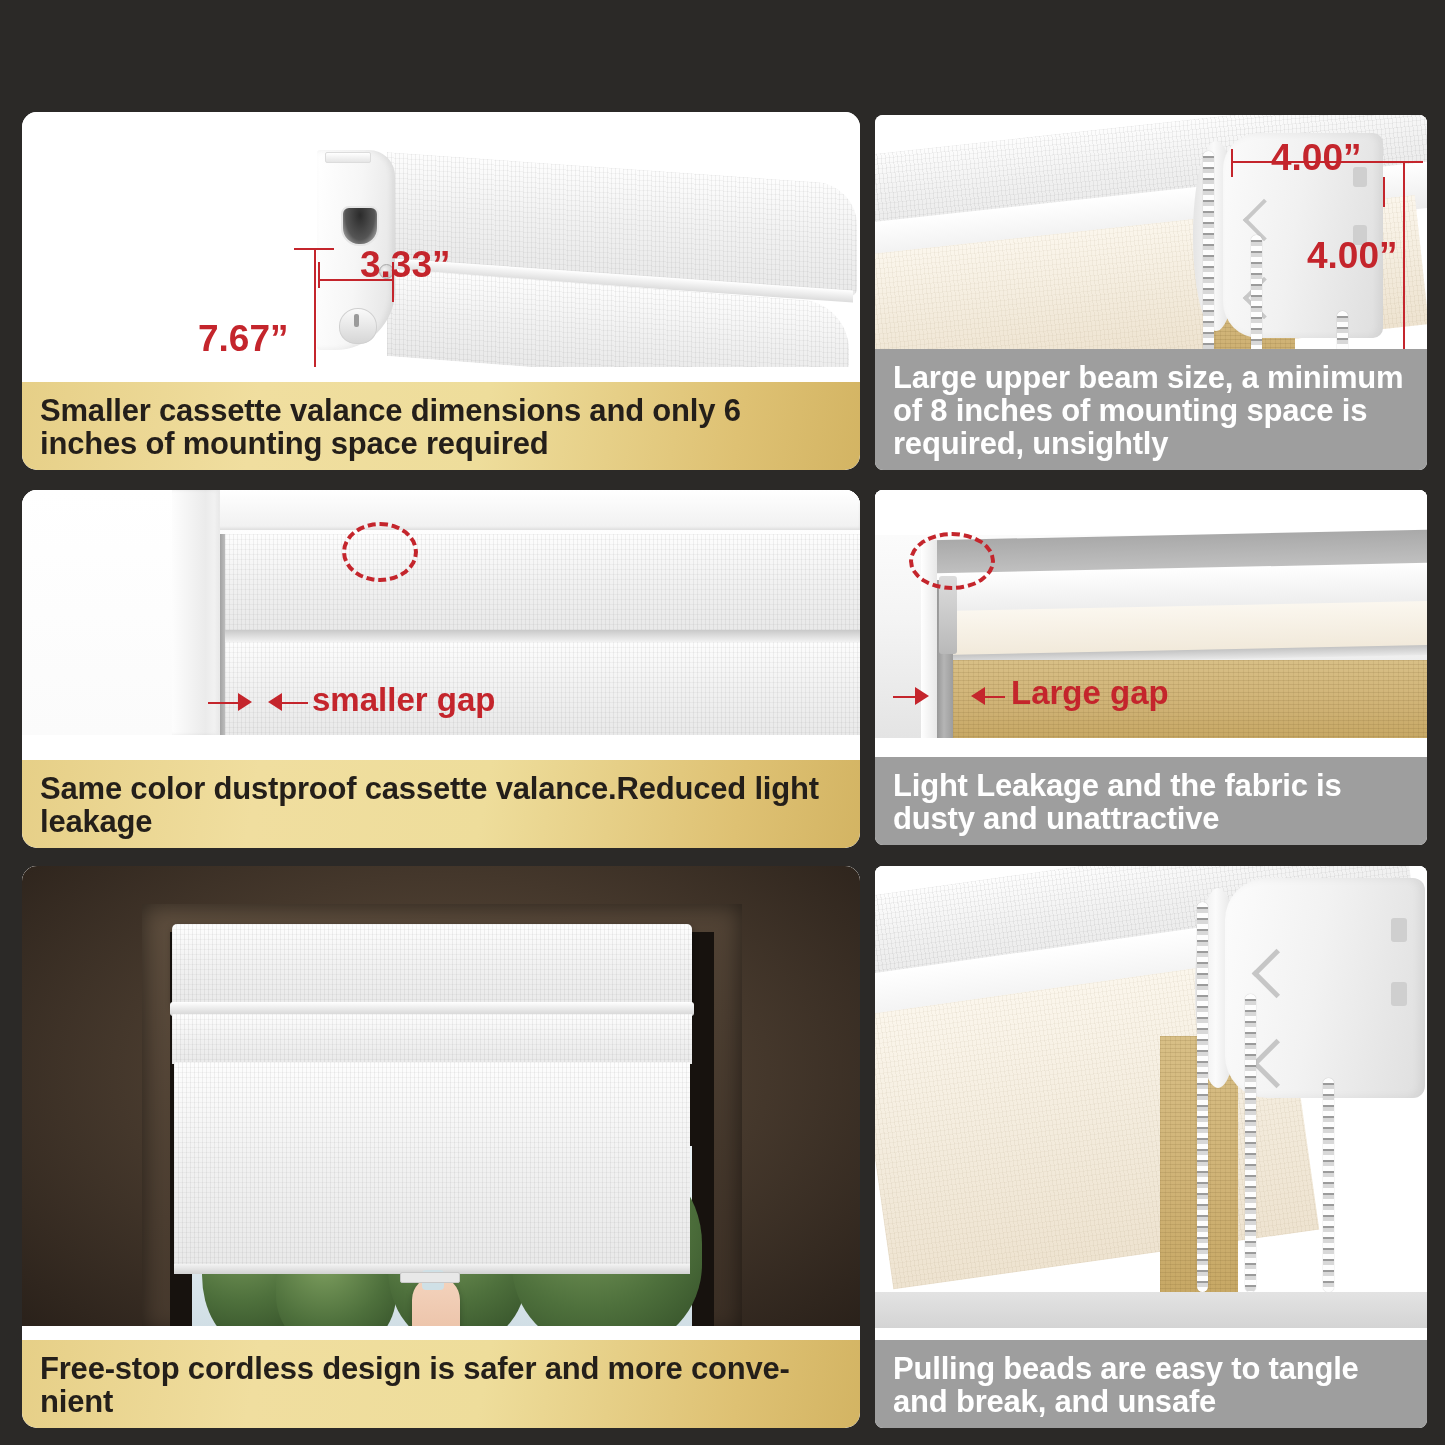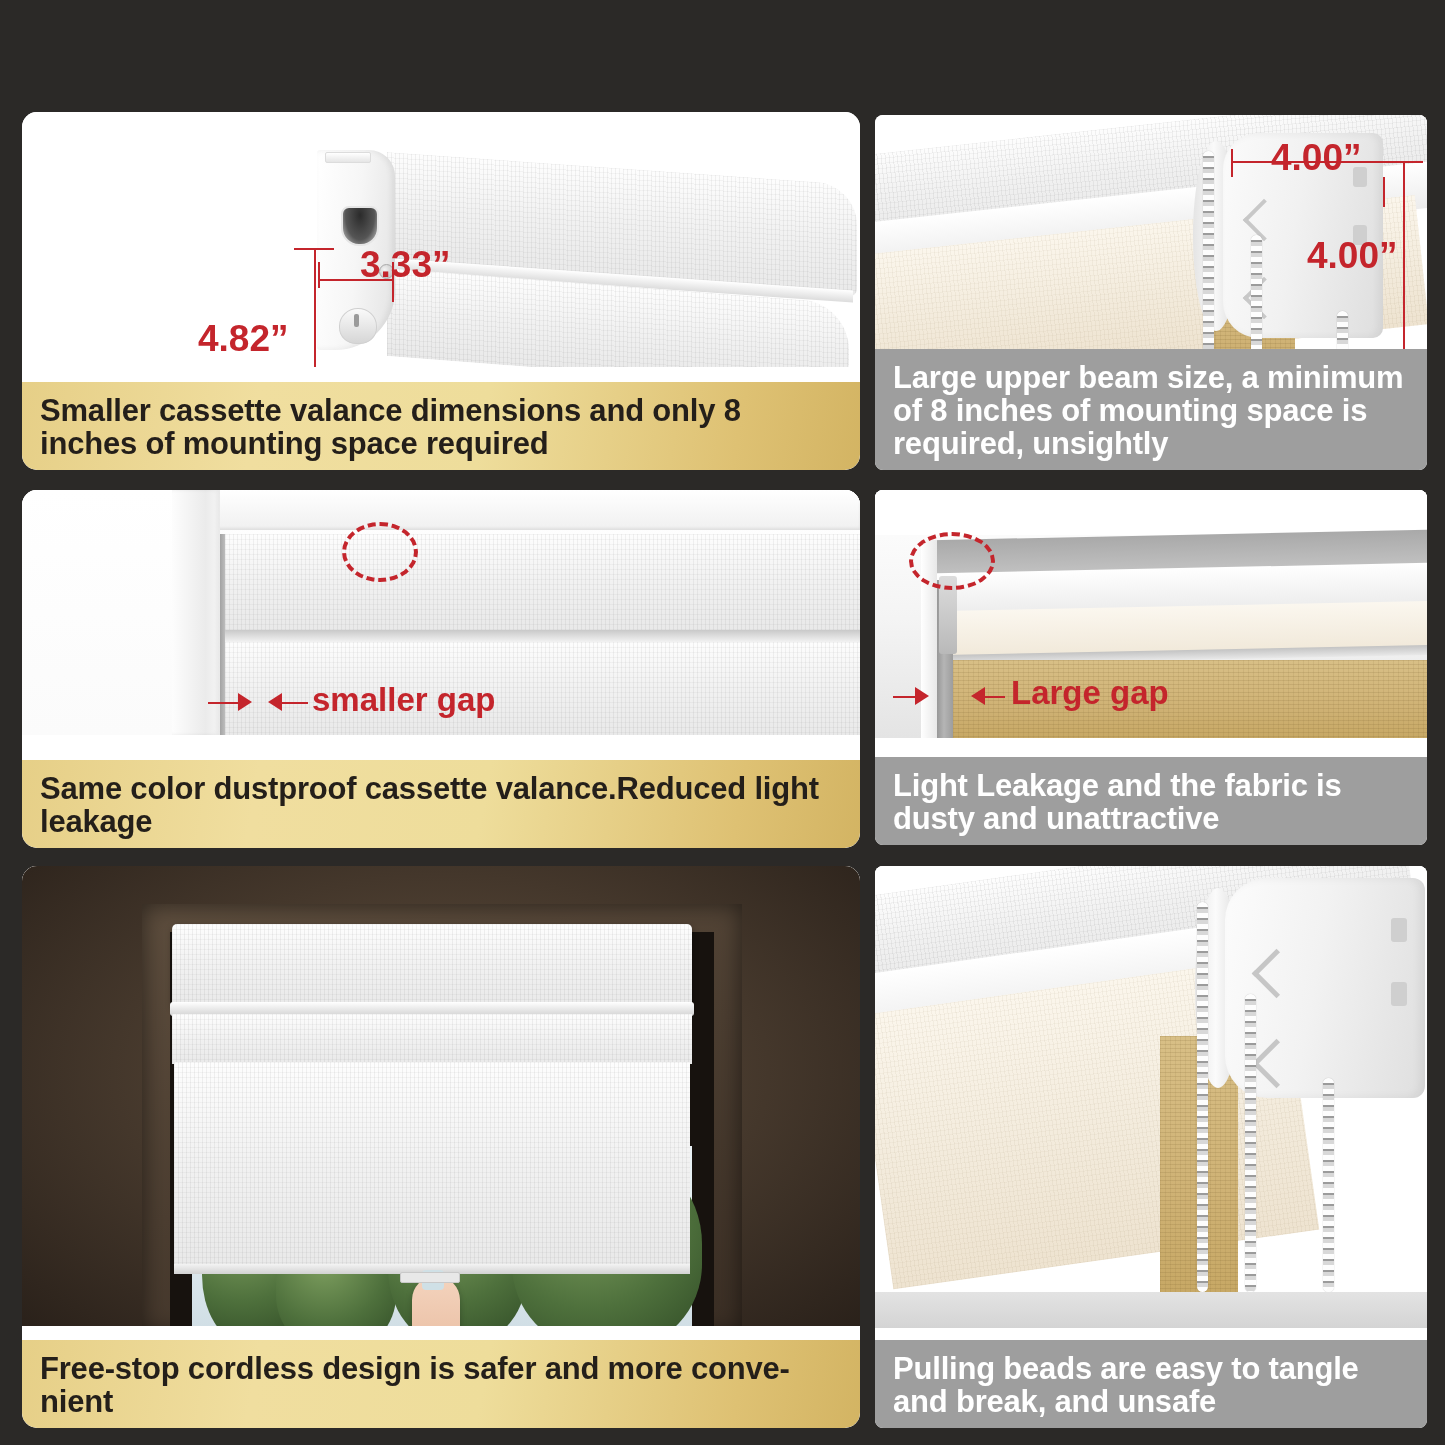--- a/index.html
+++ b/index.html
@@ -261,31 +261,31 @@
           <div class="p1-slot"></div>
           <div class="p1-screw"></div>
           <div class="p1-knob"></div>
         </div>
       </div>
 
       <div class="dim">
         <div class="dimline-v" style="left:292px;top:136px;height:190px;"></div>
         <div class="tick-h" style="left:272px;top:136px;width:40px;"></div>
 
-        <div class="dimtxt" style="left:176px;top:206px;">4.82”</div>
+        <div class="dimtxt" style="left:176px;top:206px;">7.67”</div>
       </div>
 
       <div class="dim">
         <div class="dimline-h" style="left:296px;top:167px;width:76px;"></div>
         <div class="tick-v" style="left:296px;top:150px;height:26px;"></div>
         <div class="tick-v" style="left:370px;top:150px;height:40px;"></div>
         <div class="dimtxt" style="left:338px;top:132px;">3.33”</div>
       </div>
     </div>
-    <div class="cap good">Smaller cassette valance dimensions and only 8 inches of mounting space required</div>
+    <div class="cap good">Smaller cassette valance dimensions and only 6 inches of mounting space required</div>
   </div>
 
   <div class="panel bad" id="p2">
     <div class="pic">
       <div class="p2-roll fabric"></div>
       <div class="p2-roll2"></div>
       <div class="p2-drop fabric-cream"></div>
       <div class="p2-tan fabric-tan"></div>
       <div class="p2-cyl"></div>
       <div class="p2-bracket">

